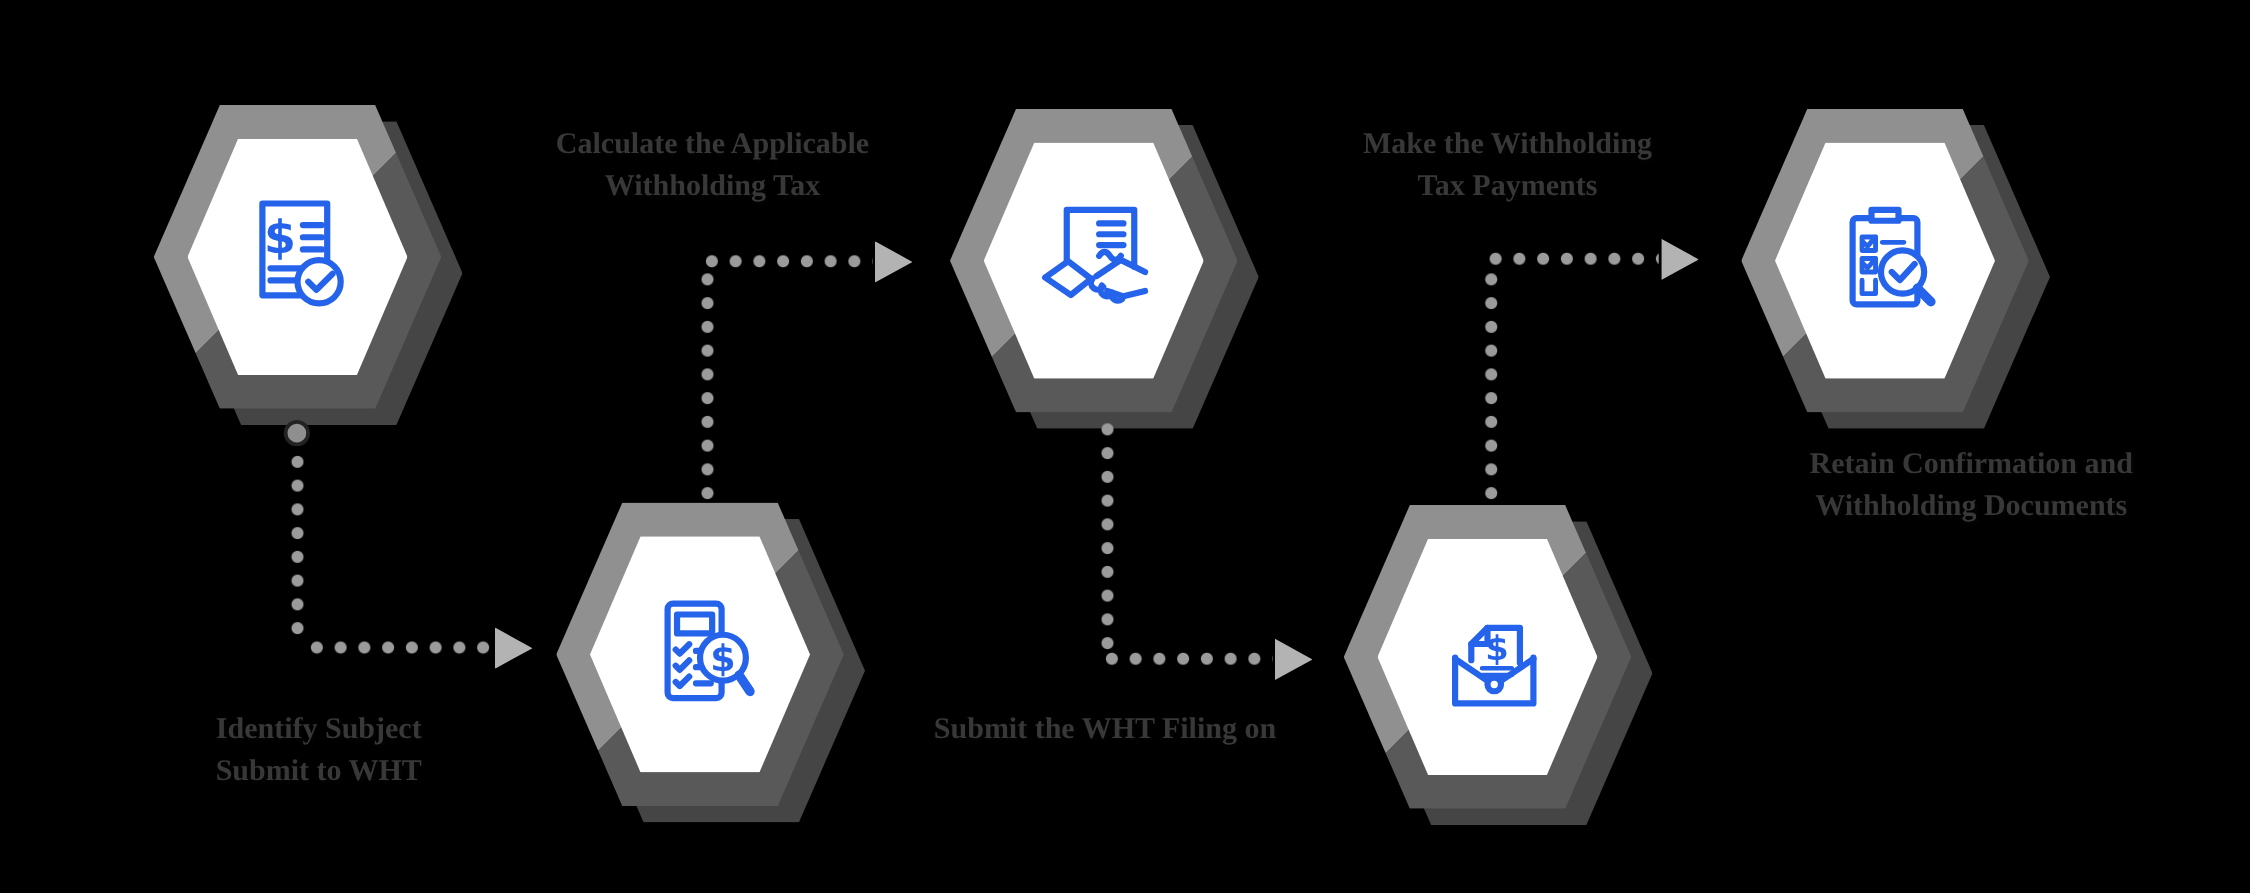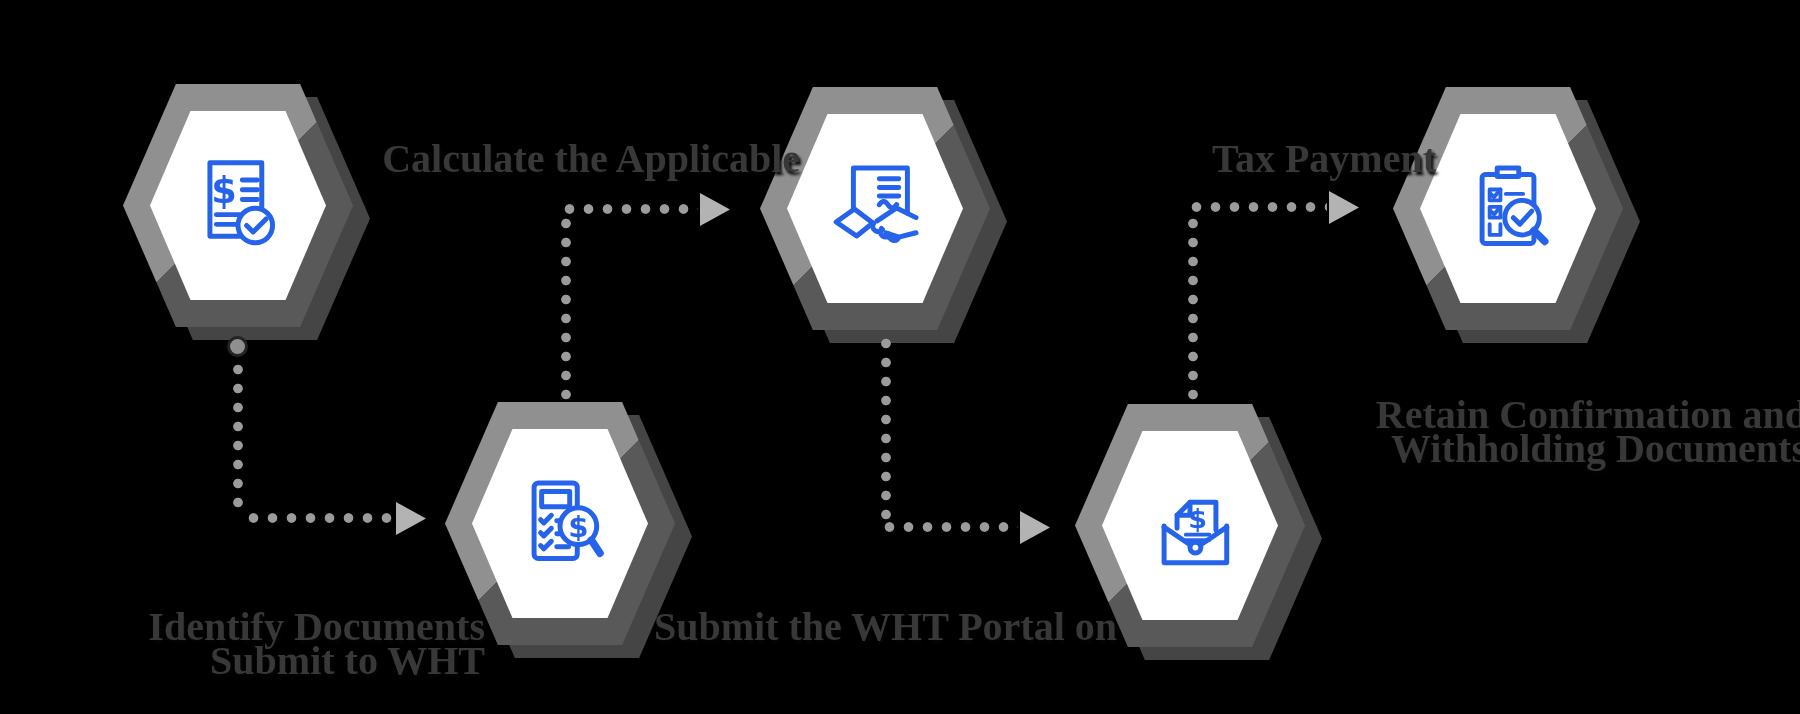--- a/index.html
+++ b/index.html
@@ -41,23 +41,23 @@
   .dots-v{position:absolute;width:14px;
     background-image:radial-gradient(circle, var(--dot) 4.4px, transparent 5.2px);
     background-size:14px 19px;background-position:50% 0;background-repeat:repeat-y;}
   .arrow{position:absolute;width:30px;height:33px;background:var(--arrow);
     clip-path:polygon(0 0, 100% 50%, 0 100%);}
   .cap{position:absolute;width:21px;height:21px;border-radius:50%;
     background:#8f8f8f;border:3px solid #232323;box-sizing:border-box;}
   
   .steplabel{
     position:absolute;transform:translateX(-50%);
-    width:460px;text-align:right;color:var(--label);
-    font-weight:700;font-size:40px;line-height:34px;
-    text-shadow:2px 3px 3px #050505;white-space:nowrap;margin-top:44px;
+    width:460px;text-align:center;color:var(--label);
+    font-weight:700;font-size:24px;line-height:34px;
+    text-shadow:2px 3px 3px #050505;white-space:nowrap;
   }
 </style>
 </head>
 <body>
 
 <div id="stage">
 
   <div class="hexnode" style="left:123px;top:84px;">
     <div class="hex hex-shadow"></div>
     <div class="hex hex-ring"></div>
@@ -162,34 +162,36 @@
 
   <div class="dots-v" style="left:879px;top:334px;height:186px;"></div>
   <div class="dots-h" style="left:880px;top:520px;width:138px;"></div>
   <div class="arrow" style="left:1020px;top:511px;"></div>
 
   <div class="dots-v" style="left:1186px;top:214px;height:188px;"></div>
   <div class="dots-h" style="left:1187px;top:200px;width:140px;"></div>
   <div class="arrow" style="left:1329px;top:191px;"></div>
 
   <div class="steplabel" style="left:255px;top:566px;">
-    <div>Identify Documents</div>
+    <div>Identify Subject</div>
     <div>Submit to WHT</div>
   </div>
 
   <div class="steplabel" style="left:570px;top:98px;">
     <div>Calculate the Applicable</div>
+    <div>Withholding Tax</div>
   </div>
 
   <div class="steplabel" style="left:884px;top:566px;">
-    <div>Submit the WHT Portal on</div>
+    <div>Submit the WHT Filing on</div>
   </div>
 
   <div class="steplabel" style="left:1206px;top:98px;">
-    <div>Tax Payment</div>
+    <div>Make the Withholding</div>
+    <div>Tax Payments</div>
   </div>
 
   <div class="steplabel" style="left:1577px;top:354px;">
     <div>Retain Confirmation and</div>
     <div>Withholding Documents</div>
   </div>
 
 </div>
 
 </body></html>

